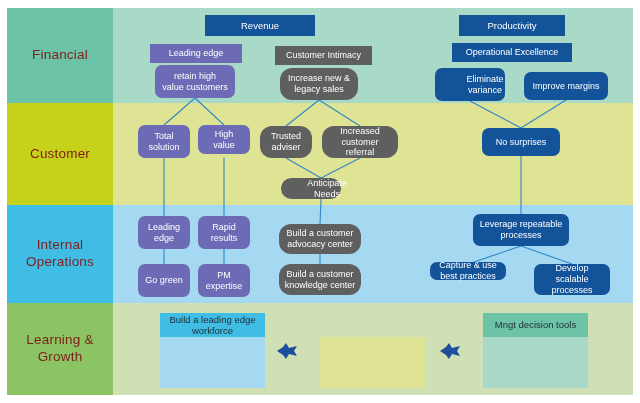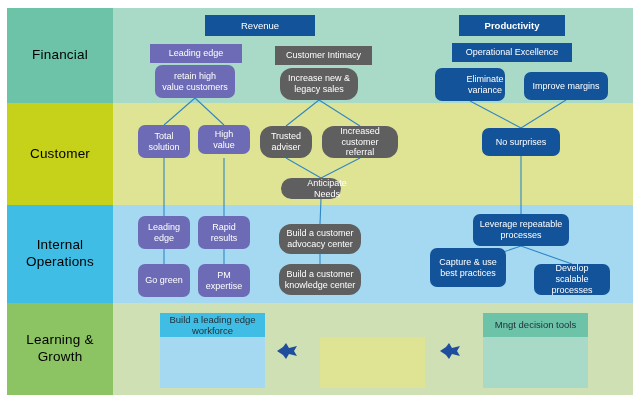--- a/index.html
+++ b/index.html
@@ -5,21 +5,21 @@
   html,body{margin:0;padding:0;background:#ffffff;}
   body{font-family:"Liberation Sans",sans-serif;}
   #canvas{
     position:relative;width:640px;height:403px;background:#ffffff;overflow:hidden;
   }
   
   .frame{position:absolute;left:7px;top:8px;width:626px;height:387px;background:#dfeac9;}
   
   .band{position:absolute;left:113px;width:520px;}
   .band-label{position:absolute;left:7px;width:106px;display:flex;align-items:center;
-    justify-content:center;text-align:center;color:#000000;font-size:13.5px;line-height:1.25;
+    justify-content:center;text-align:center;color:#7f1d1d;font-size:13.5px;line-height:1.25;
     letter-spacing:.2px;}
   
   .node{position:absolute;display:flex;align-items:center;justify-content:center;
     text-align:center;color:#ffffff;box-sizing:border-box;line-height:1.2;
     padding:2px 4px;}
   .n-navy{background:#13539a;}
   .n-navy-r{background:#13539a;border-radius:7px;}
   .n-purple{background:#6d6bb5;}
   .n-purple-r{background:#6d6bb5;border-radius:7px;}
   .n-gray{background:#5f5f5f;}
@@ -66,21 +66,21 @@
       <line x1="321" y1="199" x2="320" y2="224" stroke="#2f86c5" stroke-width="1.1"></line>
       <line x1="521" y1="156" x2="521" y2="214" stroke="#2f86c5" stroke-width="1.1"></line>
       <line x1="164" y1="249" x2="164" y2="264" stroke="#2f86c5" stroke-width="1.1"></line>
       <line x1="224" y1="249" x2="224" y2="264" stroke="#2f86c5" stroke-width="1.1"></line>
       <line x1="320" y1="254" x2="320" y2="264" stroke="#2f86c5" stroke-width="1.1"></line>
       <line x1="521" y1="246" x2="468" y2="264" stroke="#2f86c5" stroke-width="1.1"></line>
       <line x1="521" y1="246" x2="572" y2="264" stroke="#2f86c5" stroke-width="1.1"></line>
     </svg>
   <div id="nodes-layer">
       <div class="node n-navy" style="left: 205px; top: 15px; width: 110px; height: 21px; font-size: 9.5px; white-space: pre-line;">Revenue</div>
-      <div class="node n-navy" style="left: 459px; top: 15px; width: 106px; height: 21px; font-size: 9.5px; white-space: pre-line; font-weight: bold;">Productivity</div>
+      <div class="node n-navy" style="left: 459px; top: 15px; width: 106px; height: 21px; font-size: 9.5px; white-space: pre-line;">Productivity</div>
       <div class="node n-purple" style="left: 150px; top: 44px; width: 92px; height: 19px; font-size: 9px; white-space: pre-line;">Leading edge</div>
       <div class="node n-gray" style="left: 275px; top: 46px; width: 97px; height: 19px; font-size: 9px; white-space: pre-line;">Customer Intimacy</div>
       <div class="node n-navy" style="left: 452px; top: 43px; width: 120px; height: 19px; font-size: 9px; white-space: pre-line;">Operational Excellence</div>
       <div class="node n-purple-r" style="left: 155px; top: 65px; width: 80px; height: 33px; font-size: 9px; white-space: pre-line;">retain high
 value customers</div>
       <div class="node n-gray-r" style="left: 280px; top: 68px; width: 78px; height: 32px; font-size: 9px; white-space: pre-line;">Increase new &amp;
 legacy sales</div>
       <div class="node n-navy-r" style="left: 435px; top: 68px; width: 70px; height: 33px; font-size: 9px; white-space: pre-line; padding-left: 34px;">Eliminate
 variance</div>
       <div class="node n-navy-r" style="left: 524px; top: 72px; width: 84px; height: 28px; font-size: 9px; white-space: pre-line;">Improve margins</div>
@@ -100,21 +100,21 @@
 results</div>
       <div class="node n-gray-r" style="left: 279px; top: 224px; width: 82px; height: 30px; font-size: 9px; white-space: pre-line;">Build a customer
 advocacy center</div>
       <div class="node n-navy-r" style="left: 473px; top: 214px; width: 96px; height: 32px; font-size: 9px; white-space: pre-line;">Leverage repeatable
 processes</div>
       <div class="node n-purple-r" style="left: 138px; top: 264px; width: 52px; height: 33px; font-size: 9px; white-space: pre-line;">Go green</div>
       <div class="node n-purple-r" style="left: 198px; top: 264px; width: 52px; height: 33px; font-size: 9px; white-space: pre-line;">PM
 expertise</div>
       <div class="node n-gray-r" style="left: 279px; top: 264px; width: 82px; height: 31px; font-size: 9px; white-space: pre-line;">Build a customer
 knowledge center</div>
-      <div class="node n-navy-r" style="left: 430px; top: 248px; width: 76px; height: 39px; font-size: 9px; white-space: pre-line;">Capture &amp; use
+      <div class="node n-navy-r" style="left: 430px; top: 262px; width: 76px; height: 18px; font-size: 9px; white-space: pre-line;">Capture &amp; use
 best practices</div>
       <div class="node n-navy-r" style="left: 534px; top: 264px; width: 76px; height: 31px; font-size: 9px; white-space: pre-line;">Develop scalable
 processes</div>
     </div>
   <div id="panels-layer">
       <div class="panel" style="left: 160px; top: 313px; width: 105px; height: 75px;">
         <div class="panel-body" style="background: rgb(165, 217, 242);"></div>
         <div class="panel-head" style="background: rgb(63, 189, 228); white-space: pre-line;">Build a leading edge
 workforce</div>
       </div>

